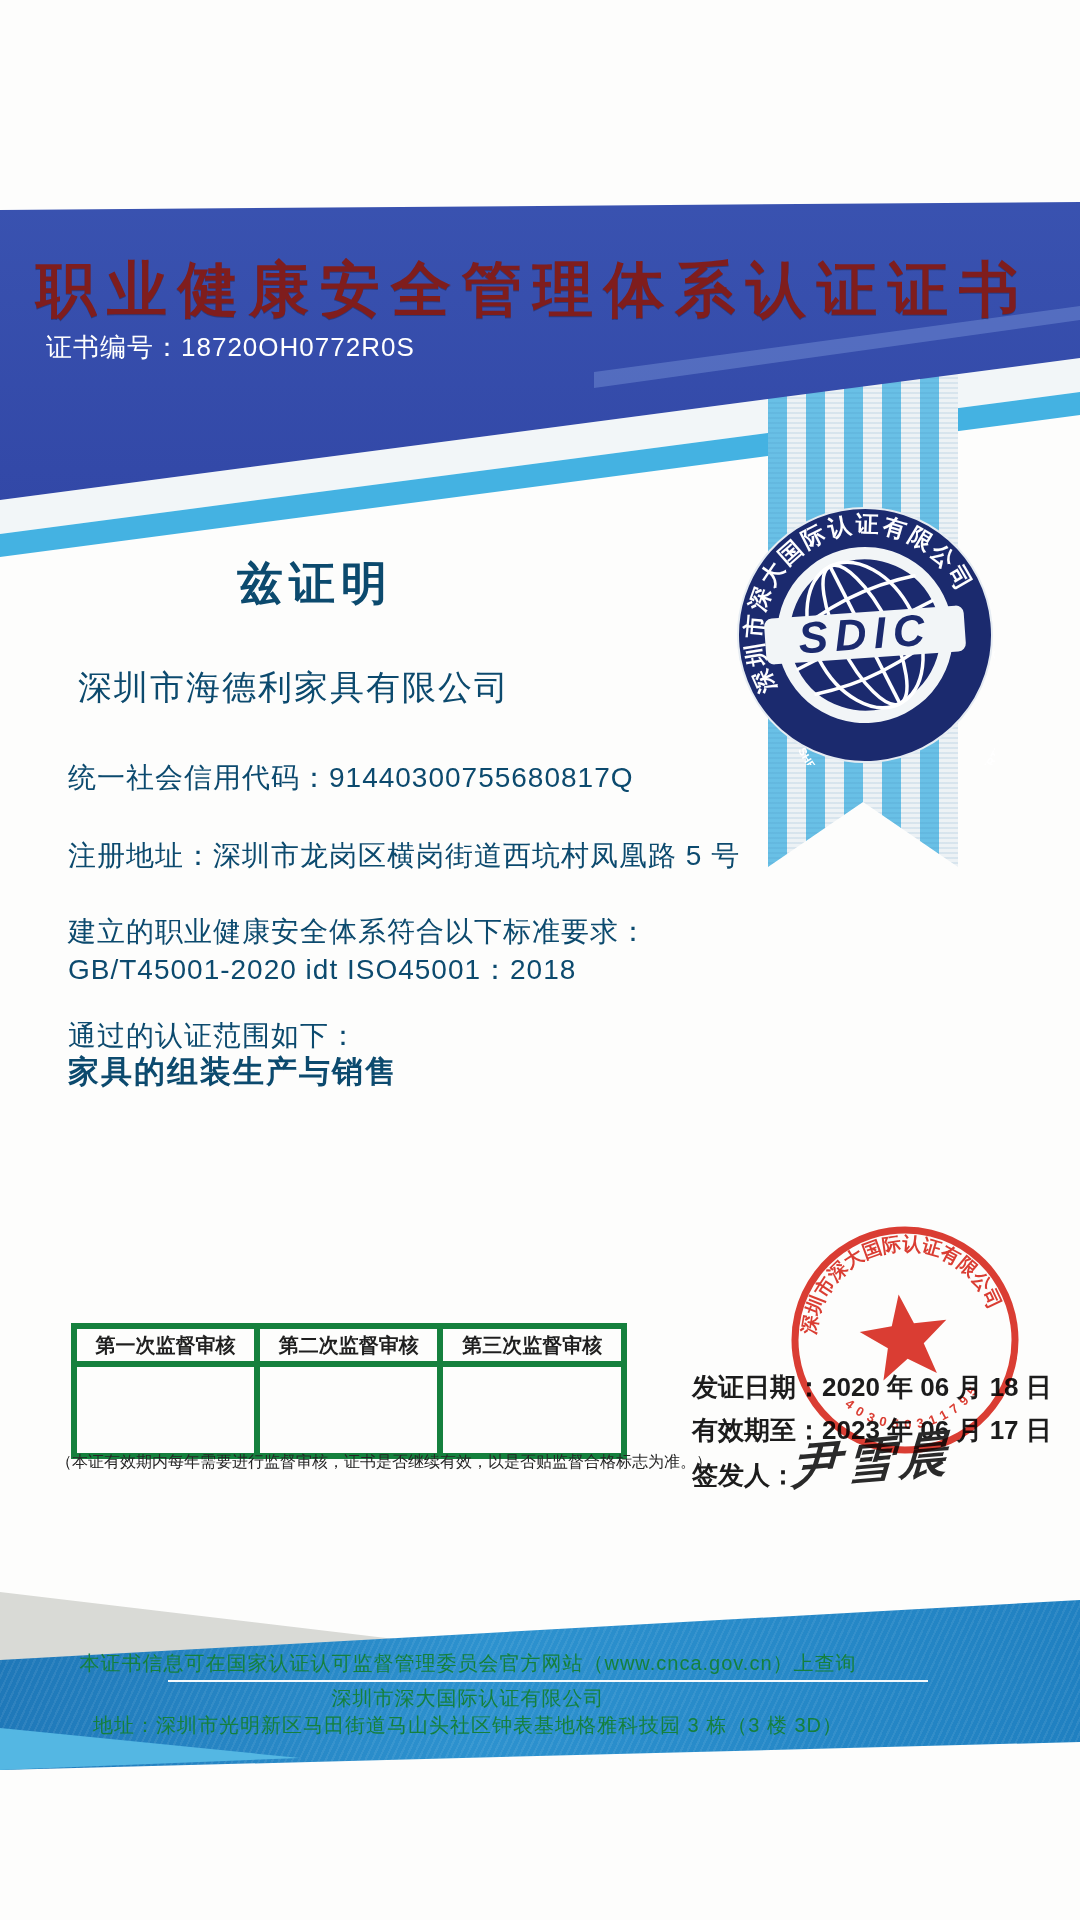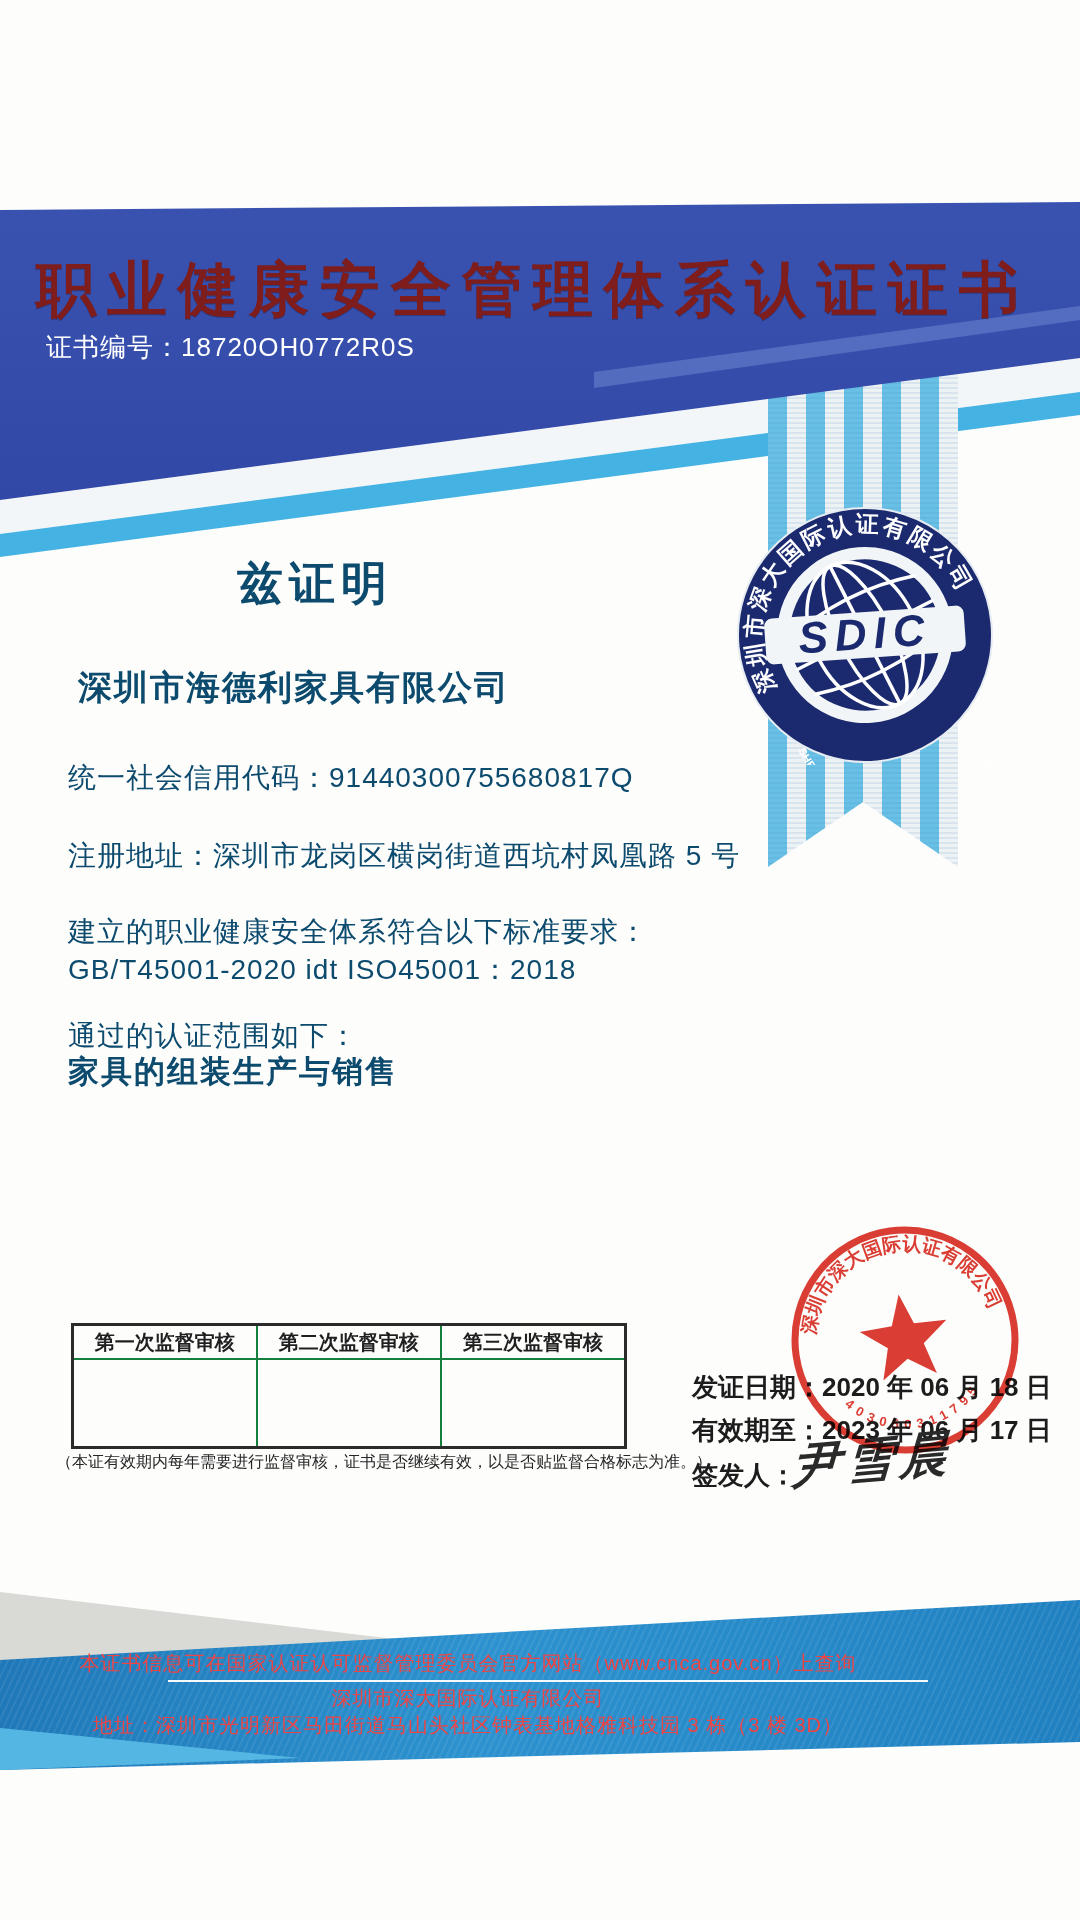--- a/index.html
+++ b/index.html
@@ -43,31 +43,31 @@
     clip-path:polygon(0 0,100% 0,100% 100%,50% calc(100% - 65px),0 100%);
   }
   .ribbon::after{
     content:"";position:absolute;inset:0;
     background:repeating-linear-gradient(180deg,rgba(60,130,180,.12) 0 2px,rgba(255,255,255,0) 2px 5px);
   }
   .medallion{position:absolute;z-index:4;left:735px;top:505px;width:260px;height:260px;}
   
   .tx{position:absolute;color:#0c4a6e;white-space:nowrap;z-index:5;margin-top:7px;}
   .certify{left:237px;top:546px;font-size:46px;font-weight:600;letter-spacing:6px;}
-  .company{left:78px;top:658px;font-size:34px;font-weight:700;letter-spacing:2px;}
+  .company{left:78px;top:658px;font-size:34px;font-weight:400;letter-spacing:2px;}
   .b28{font-size:28px;font-weight:500;letter-spacing:1px;}
   .credit{left:68px;top:752px;}
   .addr{left:68px;top:830px;}
   .stdintro{left:68px;top:906px;}
   .stdline{left:68px;top:944px;}
   .scopeintro{left:68px;top:1010px;}
   .scope{left:68px;top:1044px;font-size:31px;font-weight:600;letter-spacing:2px;}
   
   .audit{position:absolute;z-index:5;left:71px;top:1323px;width:556px;border-collapse:collapse;}
-  .audit th,.audit td{border:2px solid #15803d;}
+  .audit th,.audit td{border:6px solid #15803d;}
   .audit th{height:32px;font-size:20px;font-weight:700;color:#1f1f1f;text-align:center;padding:0;}
   .audit td{height:84px;}
   .audit{border:3px solid #2b2b2b;}
   .note{
     position:absolute;z-index:5;left:56px;top:1452px;width:586px;text-align:center;
     font-size:16px;color:#262626;letter-spacing:0;white-space:nowrap;
   }
   
   .iss{position:absolute;z-index:5;left:692px;font-size:26px;font-weight:600;color:#1c1c1c;white-space:nowrap;}
   .iss1{top:1370px;}
@@ -93,21 +93,21 @@
   }
   .footer-band::after{
     content:"";position:absolute;inset:0;
     background:repeating-linear-gradient(115deg,rgba(255,255,255,.07) 0 2px,rgba(255,255,255,0) 2px 6px);
   }
   .cyan-sliver{
     position:absolute;inset:0;z-index:3;background:#54b7e3;
     clip-path:polygon(0 1728px,300px 1758px,0 1770px);
   }
   .ftx{position:absolute;z-index:5;left:0;width:936px;text-align:center;
-    color:#ef4444;font-size:20px;font-weight:500;letter-spacing:1px;white-space:nowrap;}
+    color:#15803d;font-size:20px;font-weight:500;letter-spacing:1px;white-space:nowrap;}
   .f1{top:1650px;}
   .f2{top:1685px;}
   .f3{top:1712px;}
   .frule{position:absolute;z-index:5;left:168px;top:1680px;width:760px;height:2px;background:rgba(255,255,255,.95);}
 </style>
 </head>
 <body>
 
 <div class="page">
 

